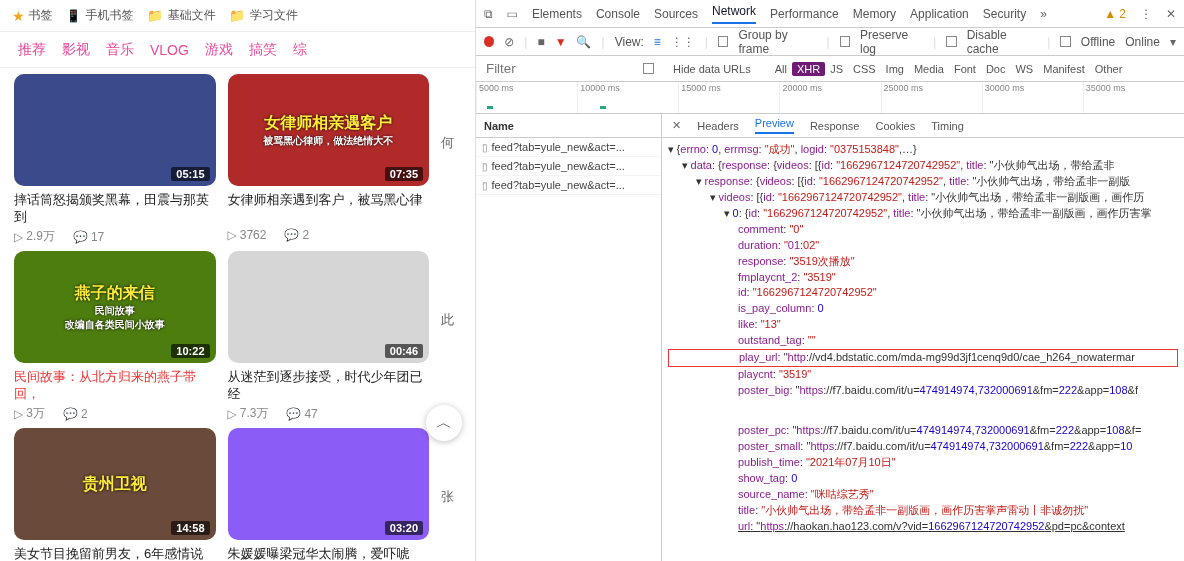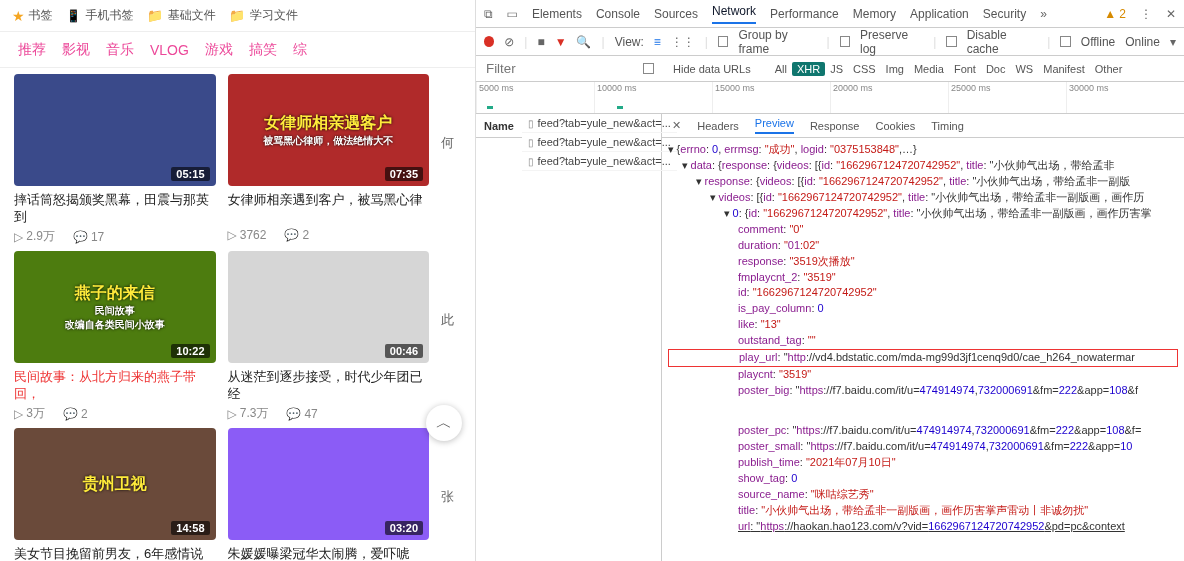--- a/index.html
+++ b/index.html
@@ -6,21 +6,21 @@
 body { width:1184px; height:561px; display:flex; background:#fff; overflow:hidden; font-size:12px; }
 .left { width:476px; display:flex; flex-direction:column; border-right:1px solid #ddd; }
 .bookmarks { height:32px; display:flex; align-items:center; gap:14px; padding:0 12px; border-bottom:1px solid #eee; color:#555; }
 .bookmarks .bk { display:flex; align-items:center; gap:4px; cursor:pointer; }
 .star { color:#f5a623; font-size:14px; }
 .folder { color:#f5a623; font-size:13px; }
 .tabs { height:36px; display:flex; align-items:center; gap:16px; padding:0 18px; border-bottom:1px solid #eee; font-size:14px; color:#ec4899; }
 .tabs span { cursor:pointer; }
 .videos { flex:1; overflow:hidden; padding:6px 14px; display:grid; grid-template-columns:1fr 1fr 20px; column-gap:12px; row-gap:6px; }
 .card { display:flex; flex-direction:column; }
-.thumb { width:100%; height:112px; background:#444; border-radius:4px; position:relative; display:flex; align-items:center; justify-content:center; font-size:13px; font-weight:bold; color:#fff; overflow:hidden; }
+.thumb { width:100%; height:112px; background:#444; border-radius:10px; position:relative; display:flex; align-items:center; justify-content:center; font-size:13px; font-weight:bold; color:#fff; overflow:hidden; }
 .dur { position:absolute; right:6px; bottom:5px; background:rgba(0,0,0,.6); color:#fff; font-size:11px; padding:1px 5px; border-radius:2px; }
 .title { font-size:13px; color:#222; margin-top:6px; line-height:1.3; height:34px; overflow:hidden; }
 .title.red { color:#e33; }
 .meta { display:flex; gap:18px; align-items:center; color:#888; font-size:12px; margin-top:2px; }
 .meta span { display:flex; align-items:center; gap:3px; }
 .rcol { width:20px; color:#666; font-size:13px; padding-top:60px; }
 .scroll-top { position:absolute; width:36px; height:36px; border-radius:50%; background:#fff; box-shadow:0 1px 6px rgba(0,0,0,.25); display:flex; align-items:center; justify-content:center; left:426px; top:405px; font-size:16px; color:#555; }
 
 .dev { flex:1; display:flex; flex-direction:column; background:#fff; color:#333; }
 .dev-top { height:28px; display:flex; align-items:center; gap:14px; padding:0 8px; border-bottom:1px solid #ccc; font-size:12px; color:#555; }
@@ -29,26 +29,26 @@
 .dev-top .spacer { flex:1; }
 .warn { color:#d68a00; display:flex; align-items:center; gap:3px; }
 .toolbar { height:28px; display:flex; align-items:center; gap:10px; padding:0 8px; border-bottom:1px solid #ccc; font-size:12px; color:#555; }
 .rec { width:11px; height:11px; border-radius:50%; background:#d93025; }
 .tb-icon { color:#666; cursor:pointer; }
 .funnel { color:#d93025; }
 .chk { width:11px; height:11px; border:1px solid #888; display:inline-block; }
 .filterbar { height:26px; display:flex; align-items:center; gap:19px; padding:0 8px; border-bottom:1px solid #ccc; font-size:11px; color:#555; }
 .filterbar input { border:none; outline:none; width:140px; padding:2px; color:#888; }
 .typebtn { padding:1px 5px; cursor:pointer; }
-.typebtn.sel { background:#0f766e; color:#fff; border-radius:2px; }
+.typebtn.sel { background:#701a75; color:#fff; border-radius:2px; }
 .timeline { height:32px; border-bottom:1px solid #ccc; position:relative; font-size:9px; color:#888; display:flex; }
 .timeline .tick { flex:1; border-left:1px solid #eee; padding:1px 2px; position:relative; }
 .timeline .mark { position:absolute; bottom:4px; width:6px; height:3px; background:#2a8; }
 .panels { flex:1; display:flex; overflow:hidden; }
-.reqlist { width:186px; border-right:1px solid #ccc; display:flex; }
+.reqlist { width:186px; border-right:1px solid #ccc; display:flex; flex-direction:column; }
 .reqlist .hdr { height:24px; border-bottom:1px solid #ccc; display:flex; align-items:center; padding:0 8px; font-weight:bold; font-size:11px; }
 .reqlist .row { display:flex; align-items:center; gap:4px; padding:3px 6px; font-size:11px; color:#444; cursor:pointer; border-bottom:1px solid #f4f4f4; white-space:nowrap; overflow:hidden; }
 .file-icon { color:#888; font-size:10px; }
 .detail { flex:1; display:flex; flex-direction:column; overflow:hidden; }
 .detail .hdr { height:24px; border-bottom:1px solid #ccc; display:flex; align-items:center; gap:16px; padding:0 10px; font-size:11px; color:#555; }
 .detail .hdr .active { color:#1a73e8; border-bottom:2px solid #1a73e8; padding-bottom:3px; }
 .detail .close { color:#666; cursor:pointer; }
 .json { flex:1; overflow:auto; padding:4px 6px; font-family:Menlo,Consolas,monospace; font-size:11px; line-height:1.45; white-space:nowrap; }
 .json .ln { display:block; }
 .k { color:#8a1d8f; }
@@ -216,20 +216,21 @@
       <span>Hide data URLs</span>
     <span id="types"><span class="typebtn">All</span><span class="typebtn sel">XHR</span><span class="typebtn">JS</span><span class="typebtn">CSS</span><span class="typebtn">Img</span><span class="typebtn">Media</span><span class="typebtn">Font</span><span class="typebtn">Doc</span><span class="typebtn">WS</span><span class="typebtn">Manifest</span><span class="typebtn">Other</span></span>
   </div>
   <div class="timeline" id="timeline">
       <div class="tick">5000 ms<div class="mark" style="left: 10px;"></div></div>
       <div class="tick">10000 ms<div class="mark" style="left: 22px;"></div></div>
       <div class="tick">15000 ms</div>
       <div class="tick">20000 ms</div>
       <div class="tick">25000 ms</div>
       <div class="tick">30000 ms</div>
+      <div class="tick">35000 ms</div>
     </div>
   <div class="panels">
     <div class="reqlist">
       <div class="hdr">Name</div>
       <div id="reqrows">
           <div class="row"><span class="file-icon">▯</span>feed?tab=yule_new&amp;act=...</div>
           <div class="row"><span class="file-icon">▯</span>feed?tab=yule_new&amp;act=...</div>
           <div class="row"><span class="file-icon">▯</span>feed?tab=yule_new&amp;act=...</div>
         </div>
     </div>

